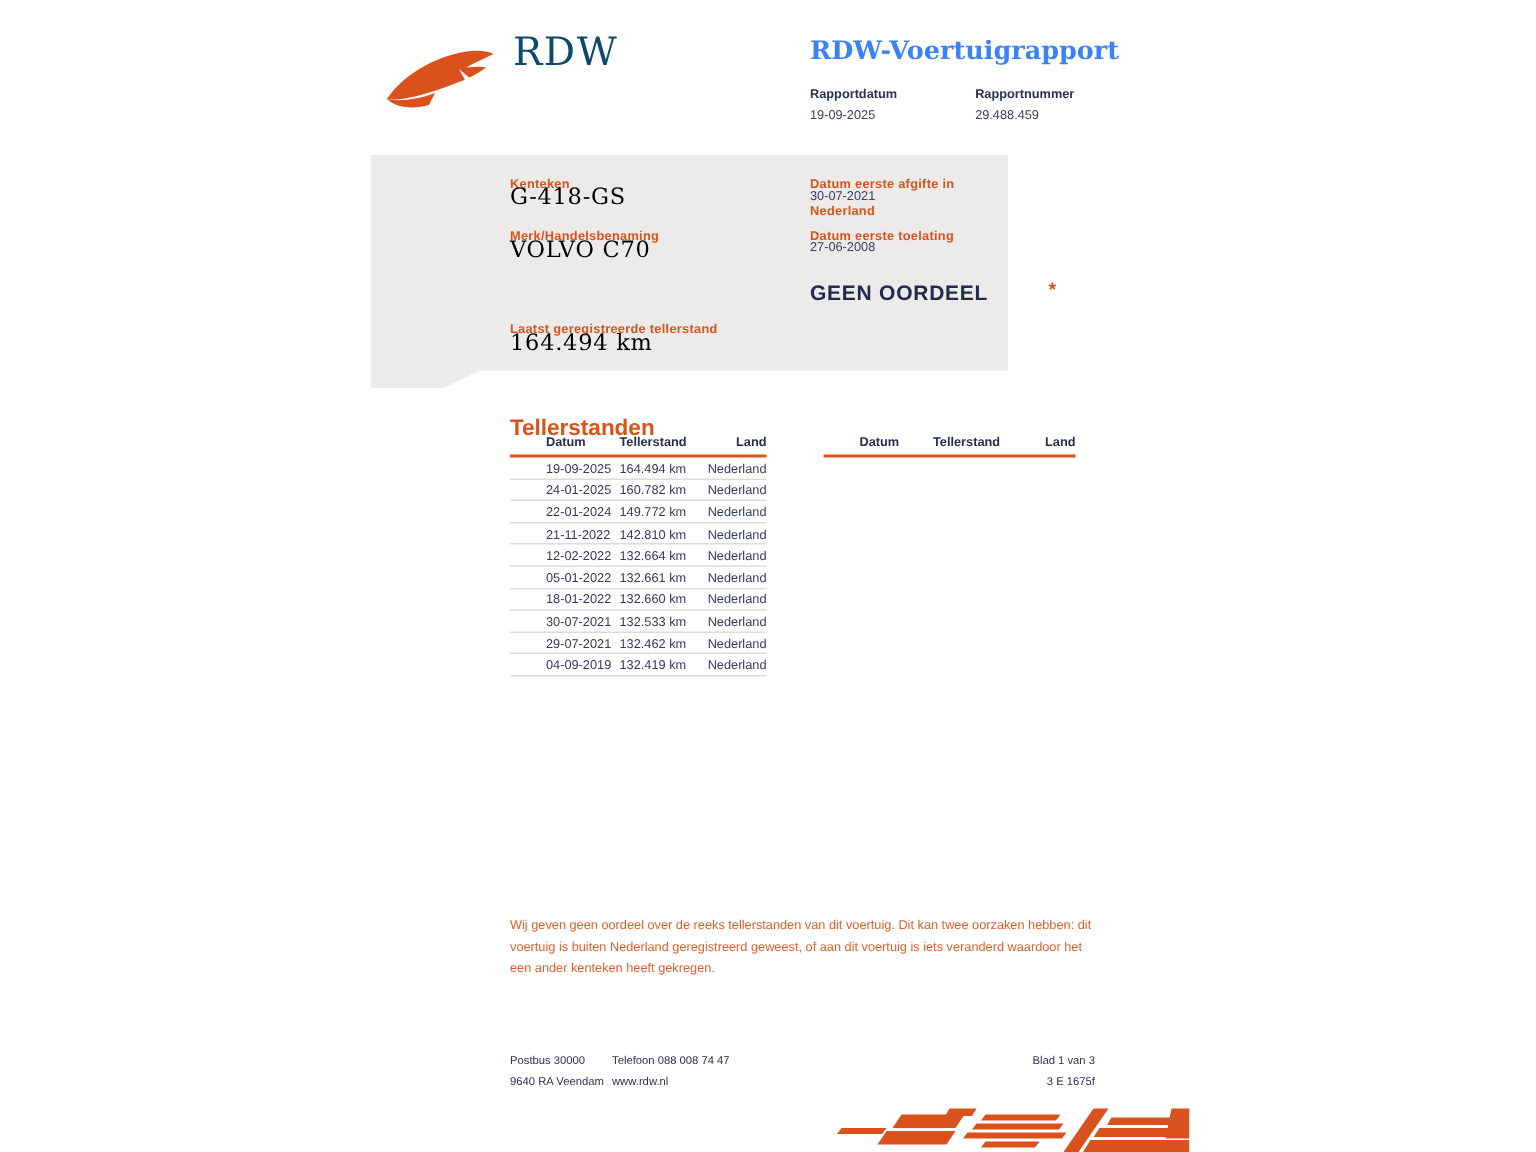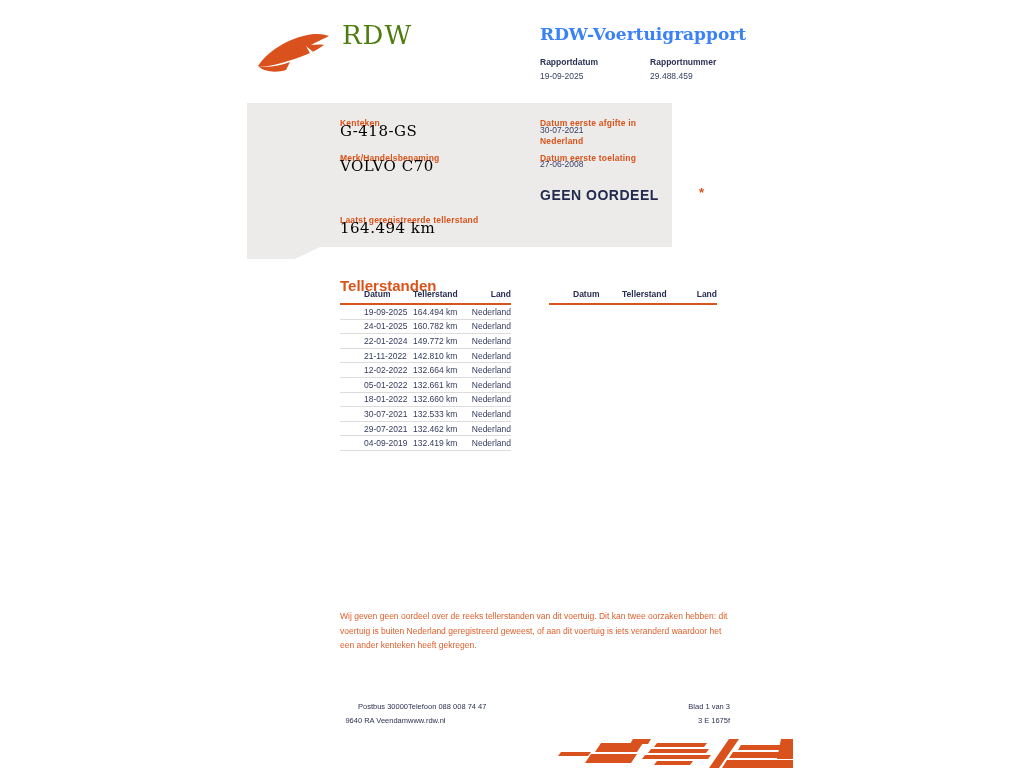--- a/index.html
+++ b/index.html
@@ -6,21 +6,21 @@
   html,body { background:#ffffff; }
   .page {
     position:relative; width:1024px; height:768px; overflow:hidden;
     background:#ffffff; font-family:"Liberation Sans", sans-serif; color:#2b3154;
   }
   
   .logo { position:absolute; left:256px; top:22px; display:flex; align-items:flex-start; }
   .logo svg { width:76px; height:46px; margin-top:6px; }
   .logo-text {
     font-family:"DejaVu Serif", serif; font-size:26px; letter-spacing:1px;
-    color:#4d7c0f; margin-left:10px; line-height:1;
+    color:#0c4a6e; margin-left:10px; line-height:1;
   }
   .title-block { position:absolute; left:540px; top:25px; width:220px; }
   .report-title {
     font-family:"DejaVu Serif", serif; font-weight:bold; font-size:17px;
     color:#3b82f6; line-height:1.1;
   }
   .report-meta { display:flex; margin-top:13px;gap:40px; }
   .meta-col { margin-right:12px; min-width:55px; }
   .meta-lbl { font-size:8.5px; font-weight:bold; color:#2b3154; }
   .meta-val { font-size:8.5px; color:#3a4166; margin-top:4px; }
@@ -48,21 +48,21 @@
   .tbl-row { display:flex; align-items:center; height:14.6px; border-bottom:1px solid #dcdcdc; }
   .c1 { width:73px;padding-left:24px; } .c2 { flex:1; } .c3 { width:46px; text-align:right; }
   
   .footnote { position:absolute; left:340px; top:604px; width:397px; }
   .footnote-head { font-size:10px; font-weight:bold; color:#222b4e; letter-spacing:0.3px; }
   .footnote-head .star { color:#d9531b; margin-right:2px; font-size:9px; vertical-align:2px; }
   .footnote-body { margin-top:5px; font-size:8.5px; line-height:1.72; color:#dd5f2b; }
   
   .pagefooter { position:absolute; left:340px; top:700px; width:390px; display:flex; font-size:7.5px; color:#2b3154; }
   .pf-col { line-height:14px; }
-  .pf-col1 { width:68px;text-align:right; }
+  .pf-col1 { width:68px; }
   .pf-col2 { flex:1; }
   .pf-col3 { text-align:right; }
   
   .deco { position:absolute; left:545px; top:737px; width:248px; height:31px; overflow:hidden; }
 </style>
 </head>
 <body>
 
 <div class="page">
 

